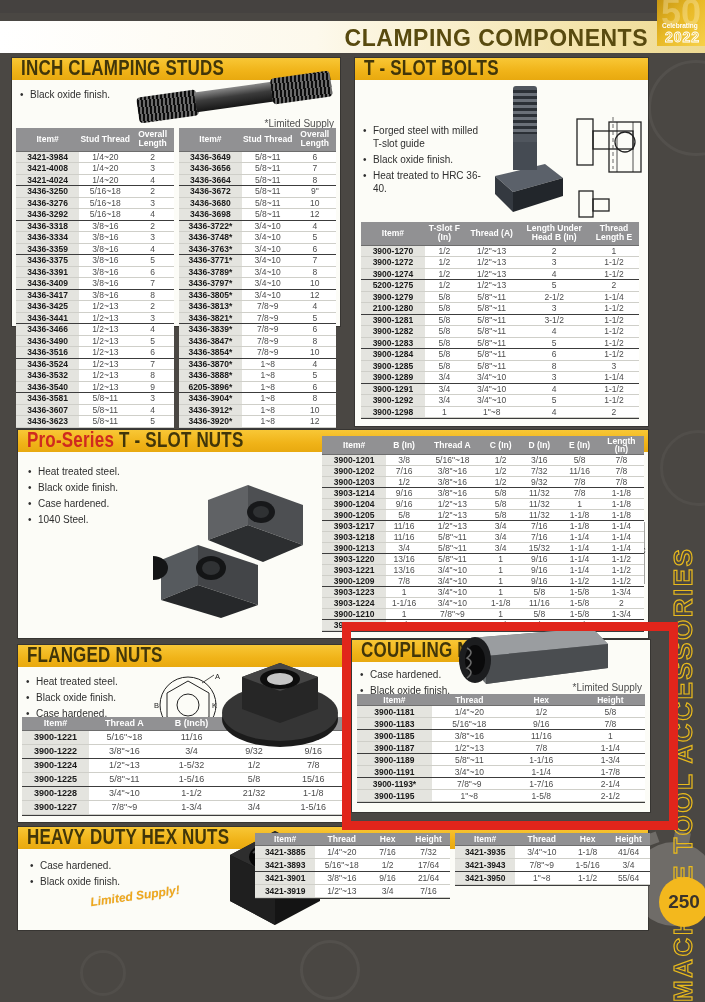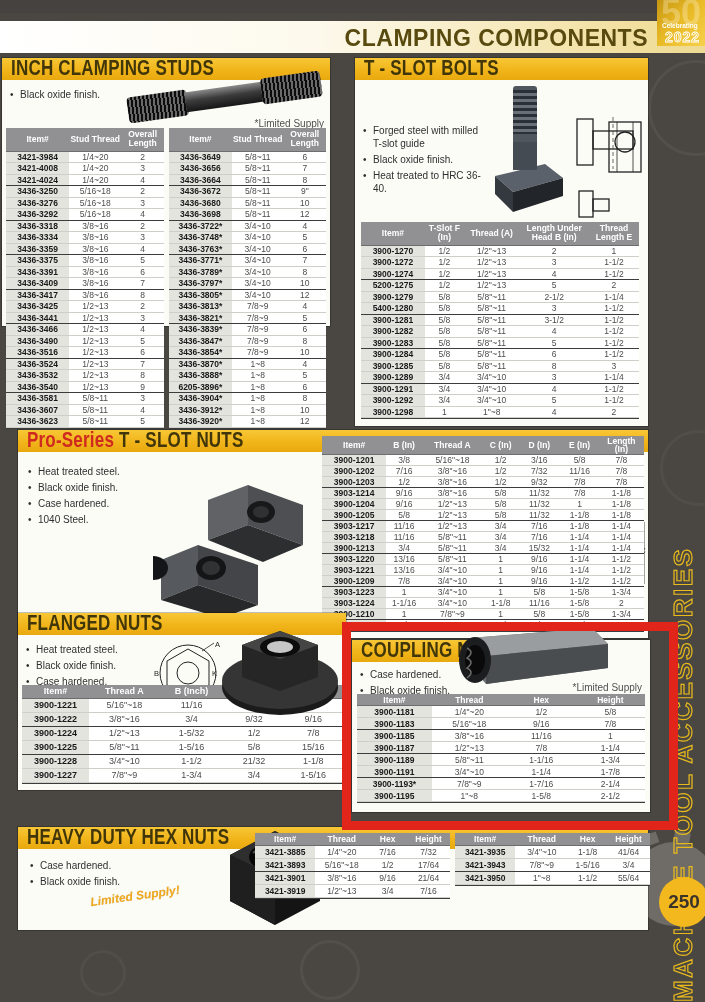--- a/index.html
+++ b/index.html
@@ -99,21 +99,21 @@
   <div class="ghost-ring" style="left:648px;top:60px;width:90px;height:90px;"></div>
   <div class="ghost-ring" style="left:660px;top:430px;width:70px;height:70px;border-color:rgba(255,255,255,.04);"></div>
   <div class="gear" style="left:632px;top:842px;width:84px;height:84px;">
     <div class="tooth" style="left:10px;top:-8px;transform:rotate(-20deg);"></div>
     <div class="tooth" style="left:42px;top:-10px;transform:rotate(10deg);"></div>
     <div class="tooth" style="left:-10px;top:20px;transform:rotate(-60deg);"></div>
   </div>
   <div class="side-vert">MACHINE TOOL ACCESSORIES</div>
   <div class="pgbadge">250</div>
 
-  <div class="panel" style="left:2px;top:58px;width:328px;height:268px;">
+  <div class="panel" style="left:12px;top:58px;width:328px;height:268px;">
     <div class="secbar">
       <span class="sectitle">INCH CLAMPING STUDS</span>
     </div>
     <div class="photo stud-photo" style="left:125px;top:26px;z-index:2;">
       <div class="stud-end left"></div>
         <div class="stud-mid"></div>
         <div class="stud-end right"></div>
     </div>
     <ul class="bullets" style="left:8px;top:30px;width:135px;">
       <li>Black oxide finish.</li>
@@ -452,21 +452,21 @@
           <div class="td">2</div>
         </div>
         <div class="trow">
           <div class="td td-item">3900-1279</div>
           <div class="td">5/8</div>
           <div class="td">5/8"~11</div>
           <div class="td">2-1/2</div>
           <div class="td">1-1/4</div>
         </div>
         <div class="trow grp">
-          <div class="td td-item">5400-1280</div>
+          <div class="td td-item">2100-1280</div>
           <div class="td">5/8</div>
           <div class="td">5/8"~11</div>
           <div class="td">3</div>
           <div class="td">1-1/2</div>
         </div>
         <div class="trow">
           <div class="td td-item">3900-1281</div>
           <div class="td">5/8</div>
           <div class="td">5/8"~11</div>
           <div class="td">3-1/2</div>
@@ -731,21 +731,21 @@
           <div class="td">1-1/16</div>
           <div class="td">1"~8</div>
           <div class="td">1-1/8</div>
           <div class="td">11/16</div>
           <div class="td">1-5/8</div>
           <div class="td">2</div>
         </div>
       </div>
   </div>
 
-  <div class="panel" style="left:18px;top:613px;width:328px;height:177px;">
+  <div class="panel" style="left:18px;top:645px;width:328px;height:177px;">
     <div class="secbar">
       <span class="sectitle">FLANGED NUTS</span>
     </div>
     <ul class="bullets" style="left:8px;top:30px;width:110px;">
       <li>Heat treated steel.</li>
       <li>Black oxide finish.</li>
       <li>Case hardened.</li>
     </ul>
 
     <svg class="photo" style="left:92px;top:28px;" width="110" height="78" viewBox="0 0 110 78">

